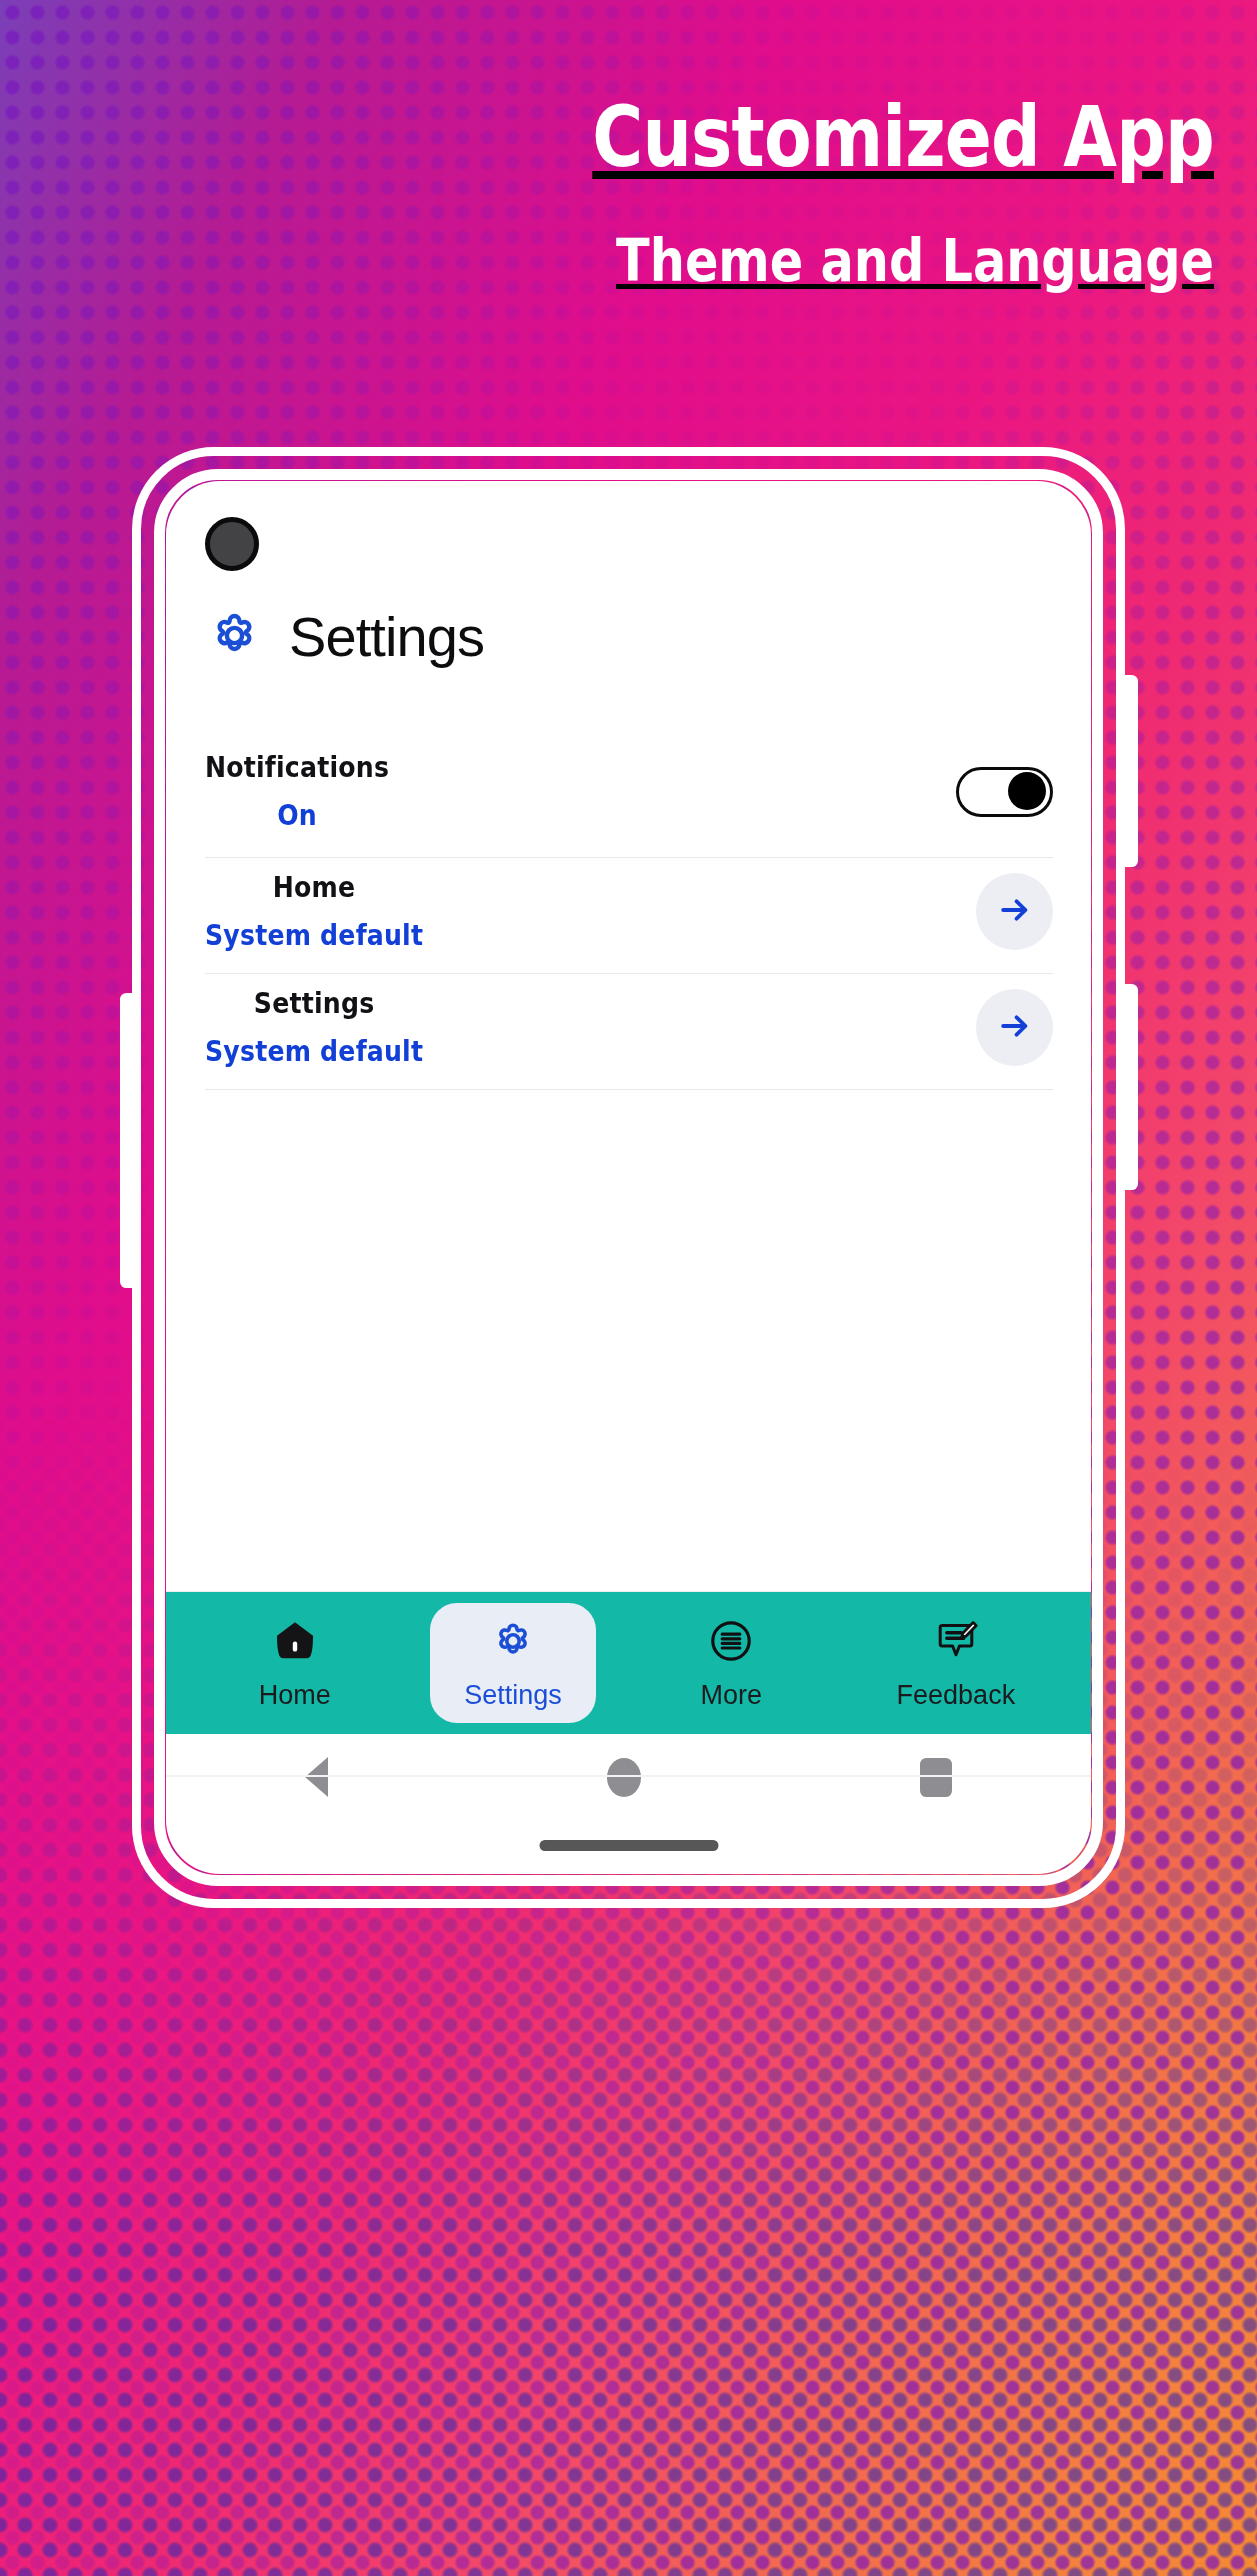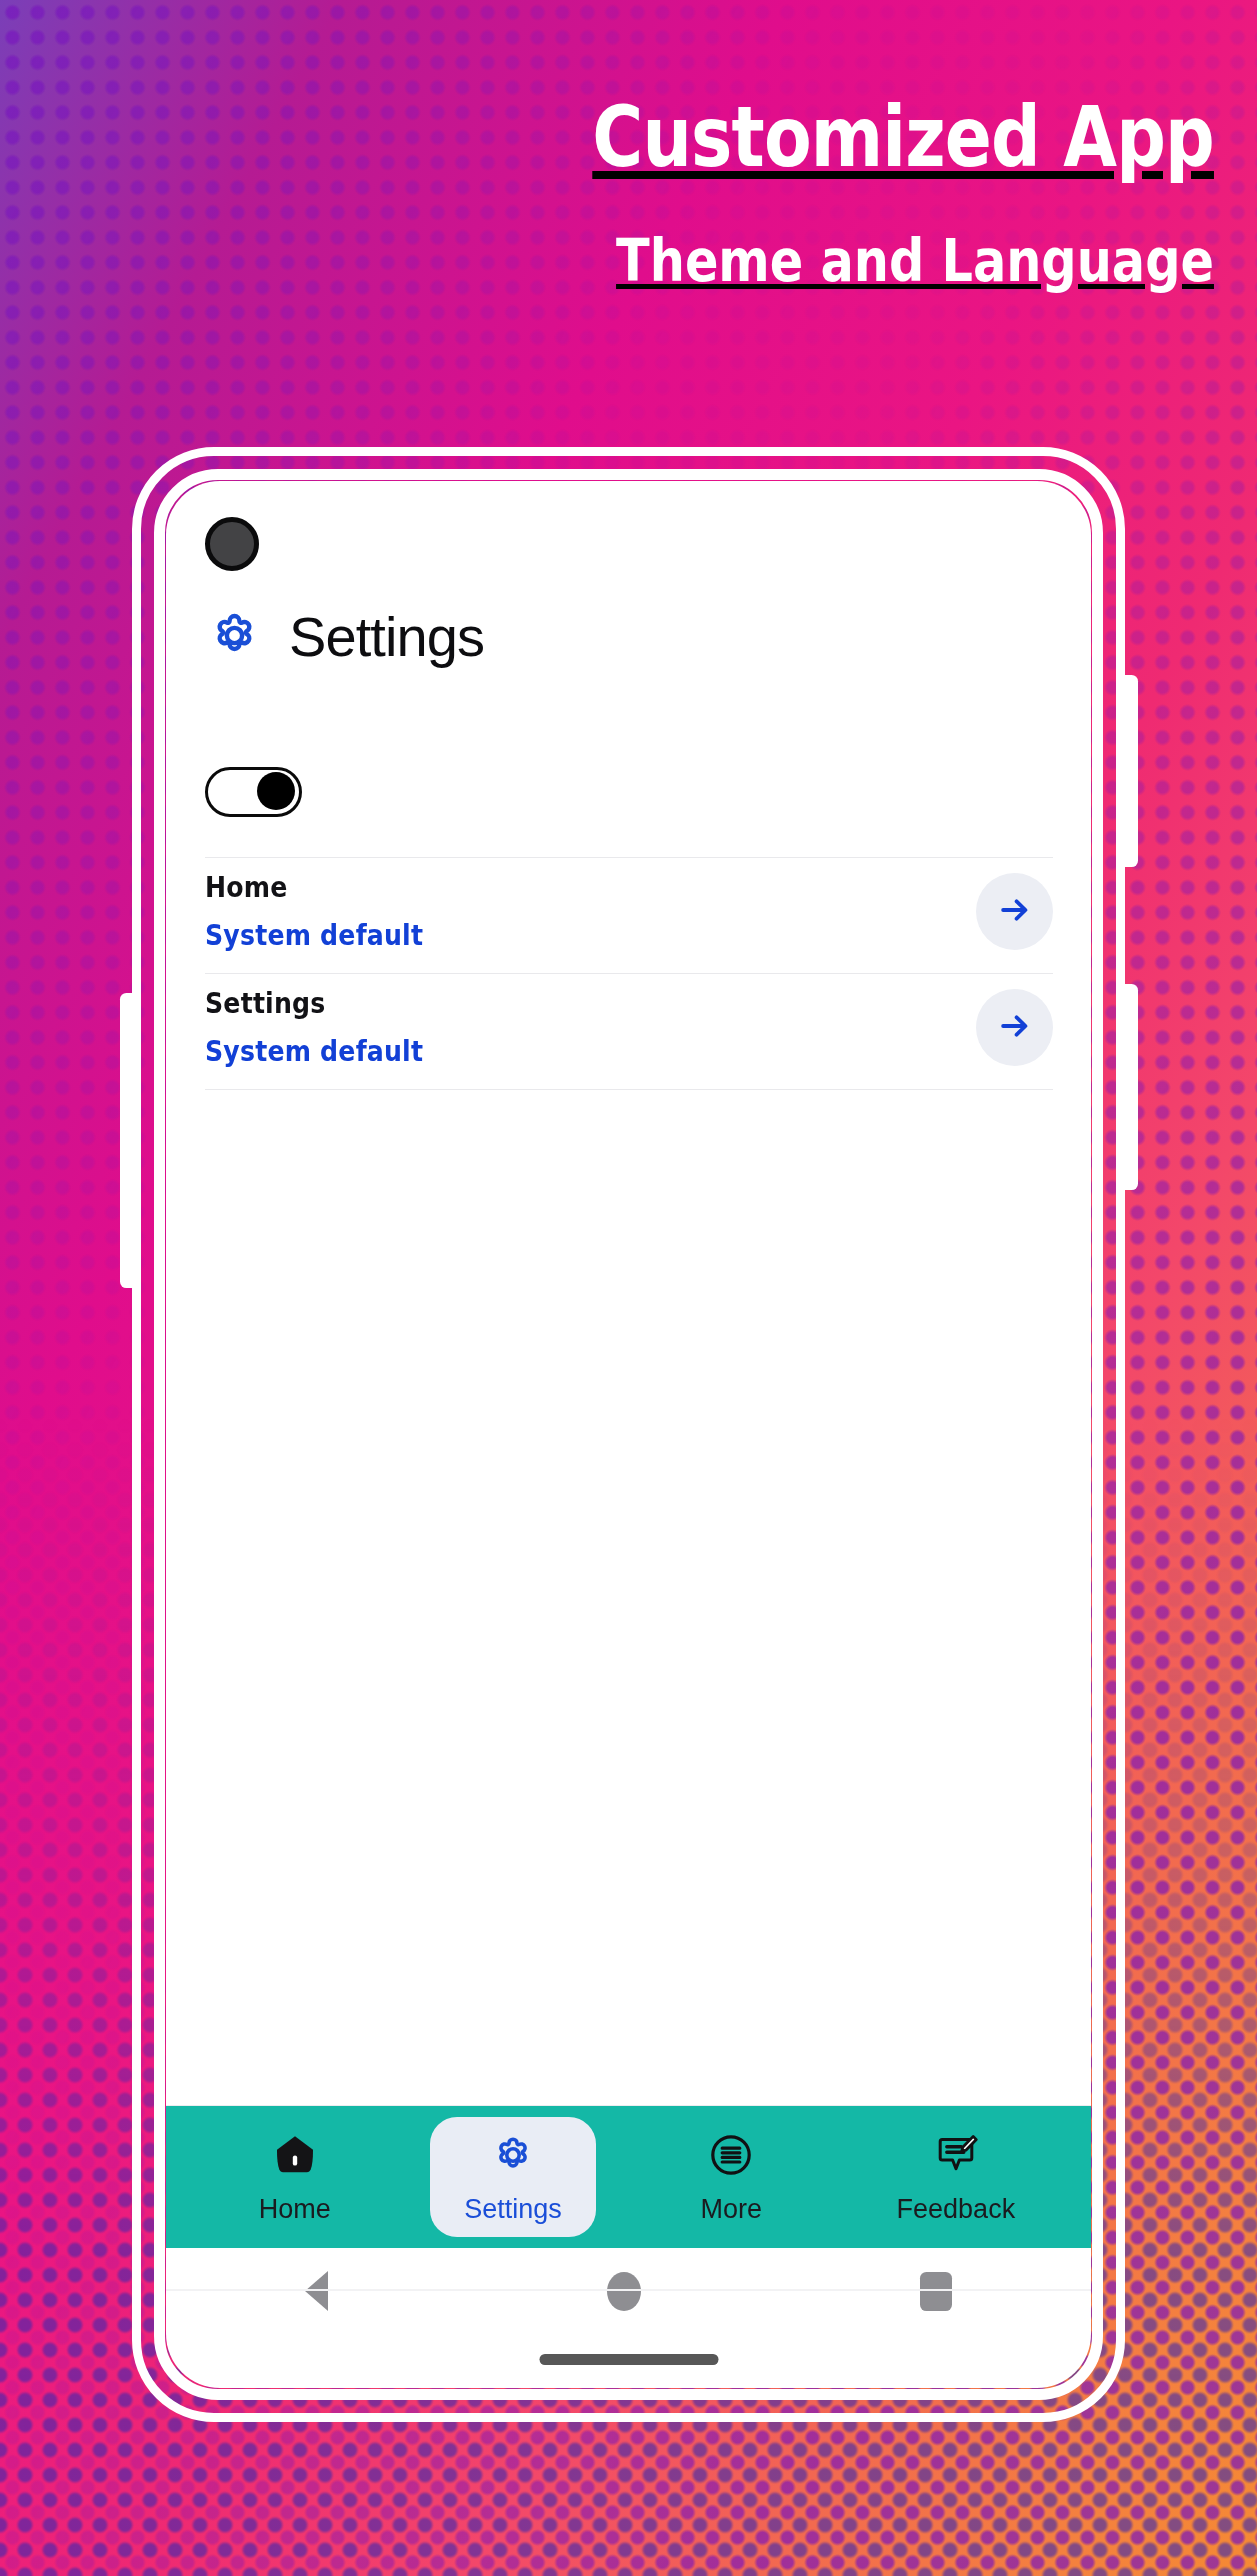--- a/index.html
+++ b/index.html
@@ -66,22 +66,23 @@
     font-size:59px;
     line-height:1.0;
     margin:52px 0 0 0;
     transform:scaleX(.93);
   }
 
   
   #phone{
     position:absolute;
     left:132px;top:447px;
-    width:993px;height:1975px;
+    width:993px;height:1461px;
     z-index:4;
+    text-align:center;
   }
   
   .bezel-outer{
     position:absolute;inset:0;
     border-radius:82px;
     border:9.8px solid #ffffff;
     box-sizing:border-box;
   }
   
   .bezel-gap{
@@ -249,20 +250,24 @@
           <path d="M24 4.2c2.2 0 4 1.8 4 4 0 1.1 1.2 1.8 2.1 1.3 1.9-1.1 4.3-.45 5.4 1.45 1.1 1.9.45 4.3-1.45 5.4-.95.55-.95 1.95 0 2.5 1.9 1.1 2.55 3.5 1.45 5.4-1.1 1.9-3.5 2.55-5.4 1.45-.95-.55-2.1.15-2.1 1.25 0 2.2-1.8 4-4 4s-4-1.8-4-4c0-1.1-1.15-1.8-2.1-1.25-1.9 1.1-4.3.45-5.4-1.45-1.1-1.9-.45-4.3 1.45-5.4.95-.55.95-1.95 0-2.5-1.9-1.1-2.55-3.5-1.45-5.4 1.1-1.9 3.5-2.55 5.4-1.45.95.55 2.1-.2 2.1-1.3 0-2.2 1.8-4 4-4z" transform="translate(0,4)" stroke="#1a4fd6" stroke-width="3.6" stroke-linejoin="round"></path>
           <circle cx="24" cy="24" r="6.2" stroke="#1a4fd6" stroke-width="3.6"></circle>
         </svg>
       </span>
       <span class="app-title">Settings</span>
     </div>
 
     <div class="list">
 
       <div class="row">
+        <div class="row-texts">
+          <span class="row-title">Notifications</span>
+          <span class="row-value">On</span>
+        </div>
         <div class="toggle">
           <div class="knob"></div>
         </div>
       </div>
 
       <div class="row">
         <div class="row-texts">
           <span class="row-title">Home</span>
           <span class="row-value">System default</span>
         </div>

